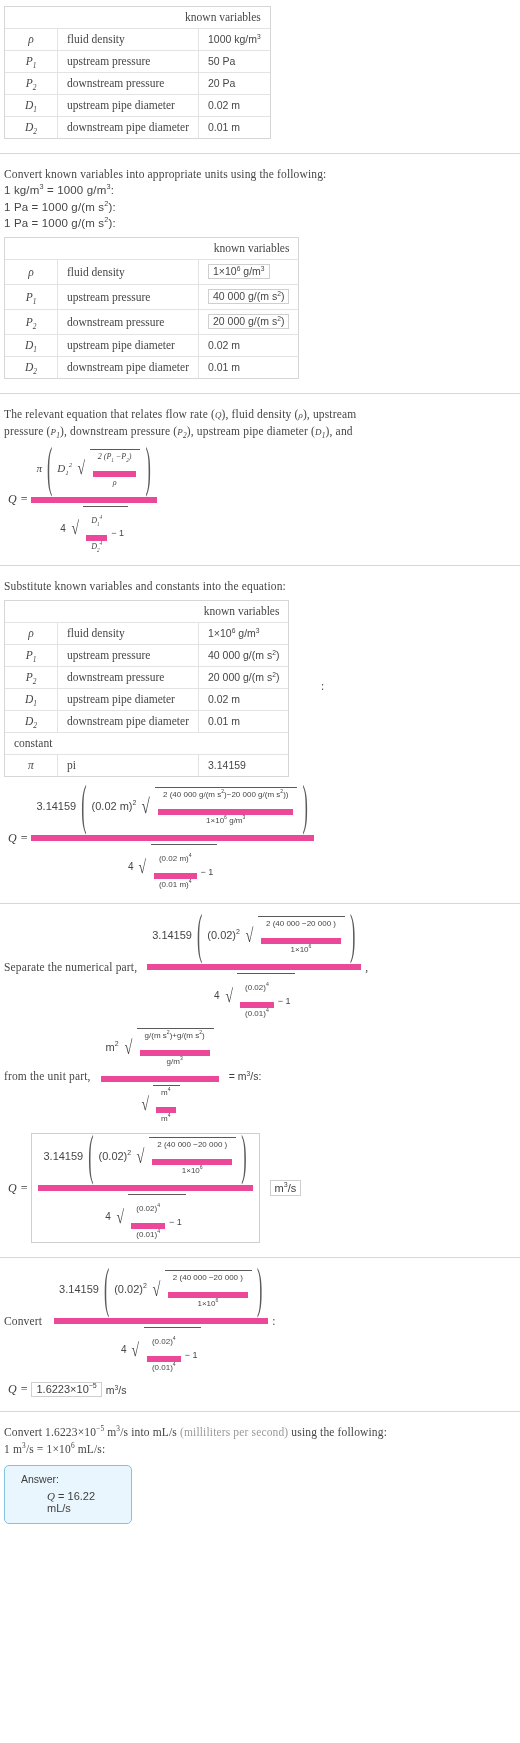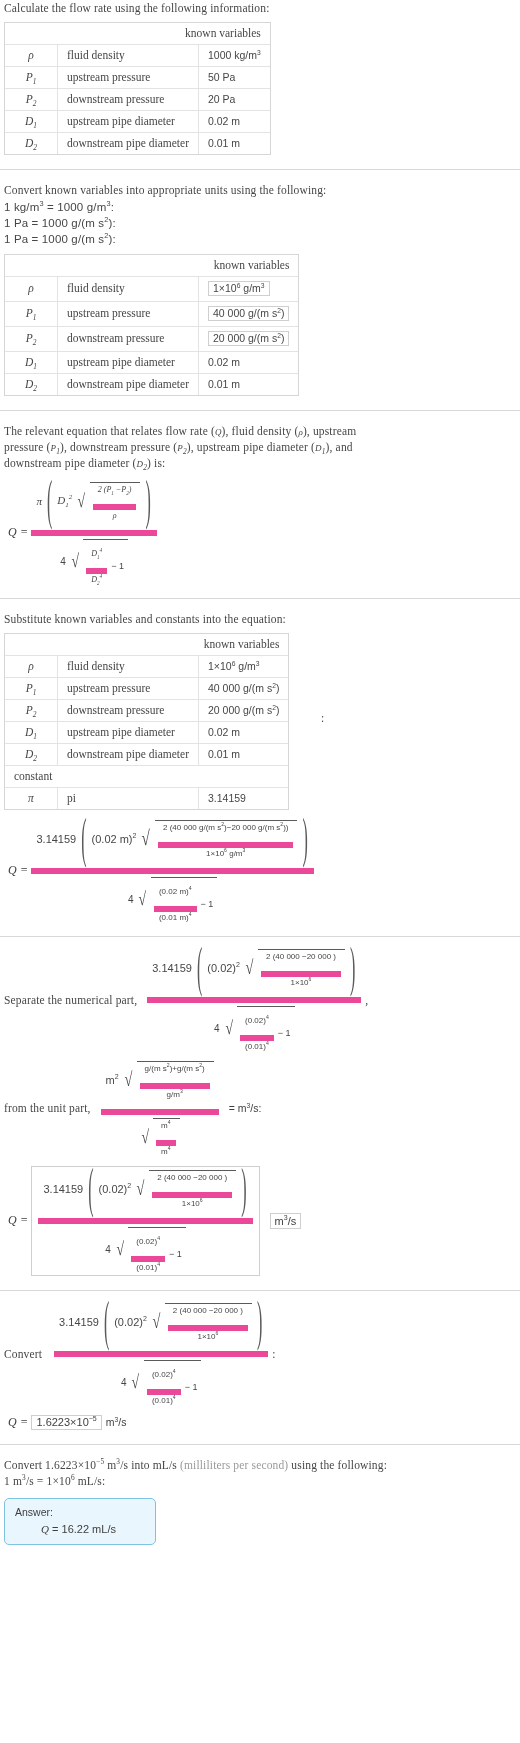--- a/index.html
+++ b/index.html
@@ -108,45 +108,42 @@
     display:inline-block;border:1px solid #cfcfcf;padding:0 4px 1px 4px;
     font-family:"Liberation Sans", sans-serif;font-size:11px;color:#3e3e3e;
     vertical-align:middle;
   }
   
   .answer{
     margin-top:8px;
     border:1px solid #7ec4e0;
     background:#eaf6fd;
     border-radius:5px;
-    width:152px;
-    padding:7px 10px 9px 10px;
+    width:128px;
+    padding:7px 10px 9px 16px;
     box-sizing:border-box;
   }
   .answer .lbl{
     font-family:"Liberation Sans", sans-serif;font-size:10.5px;color:#3e3e3e;
     display:block;margin-bottom:5px;
   }
   .answer .val{
     font-family:"Liberation Sans", sans-serif;font-size:11px;color:#3e3e3e;
     display:block;padding-left:26px;
   }
   .mt10{margin-top:10px;}
   .inlineflex{display:inline-flex;align-items:center;}
   .smallmath{font-size:9px;}
   .xsmallmath{font-size:8px;}
 </style>
 </head>
 <body>
 
 <div class="page">
 
-  <div class="section">
-    <div class="prose">Calculate the flow rate using the following information:</div>
-  </div>
 
   <div class="section">
     <div class="t1-wrap">
       <table class="kv">
         <tbody>
             <tr class="head">
           <td colspan="3">known variables</td>
         </tr>
         <tr>
           <td class="sym">ρ</td>
@@ -229,23 +226,20 @@
   </div>
 
   <hr class="hr">
 
   <div class="section">
     <div class="prose">
       <span>The relevant equation that relates flow rate (</span><span class="mi smallmath">Q</span><span>), fluid density (</span><span class="mi smallmath">ρ</span><span>), upstream</span>
     </div>
     <div class="prose">
       <span>pressure (</span><span class="mi smallmath">P</span><sub class="mi">1</sub><span>), downstream pressure (</span><span class="mi smallmath">P</span><sub class="mi">2</sub><span>), upstream pipe diameter (</span><span class="mi smallmath">D</span><sub class="mi">1</sub><span>), and</span>
-    </div>
-    <div class="prose">
-      <span>downstream pipe diameter (</span><span class="mi smallmath">D</span><sub class="mi">2</sub><span>) is:</span>
     </div>
 
     <div class="eqrow mt10" style="padding-left:4px;">
       <span class="lhs">Q</span>
       <span class="lhs" style="font-style:normal">=</span>
       <span class="math frac">
         <span class="n">
           <span class="mi" style="font-size:11px">π</span>
           <span class="paren big">(</span>
           <span class="mi" style="font-size:11px"><span>D</span><sub>1</sub><sup>2</sup></span>

